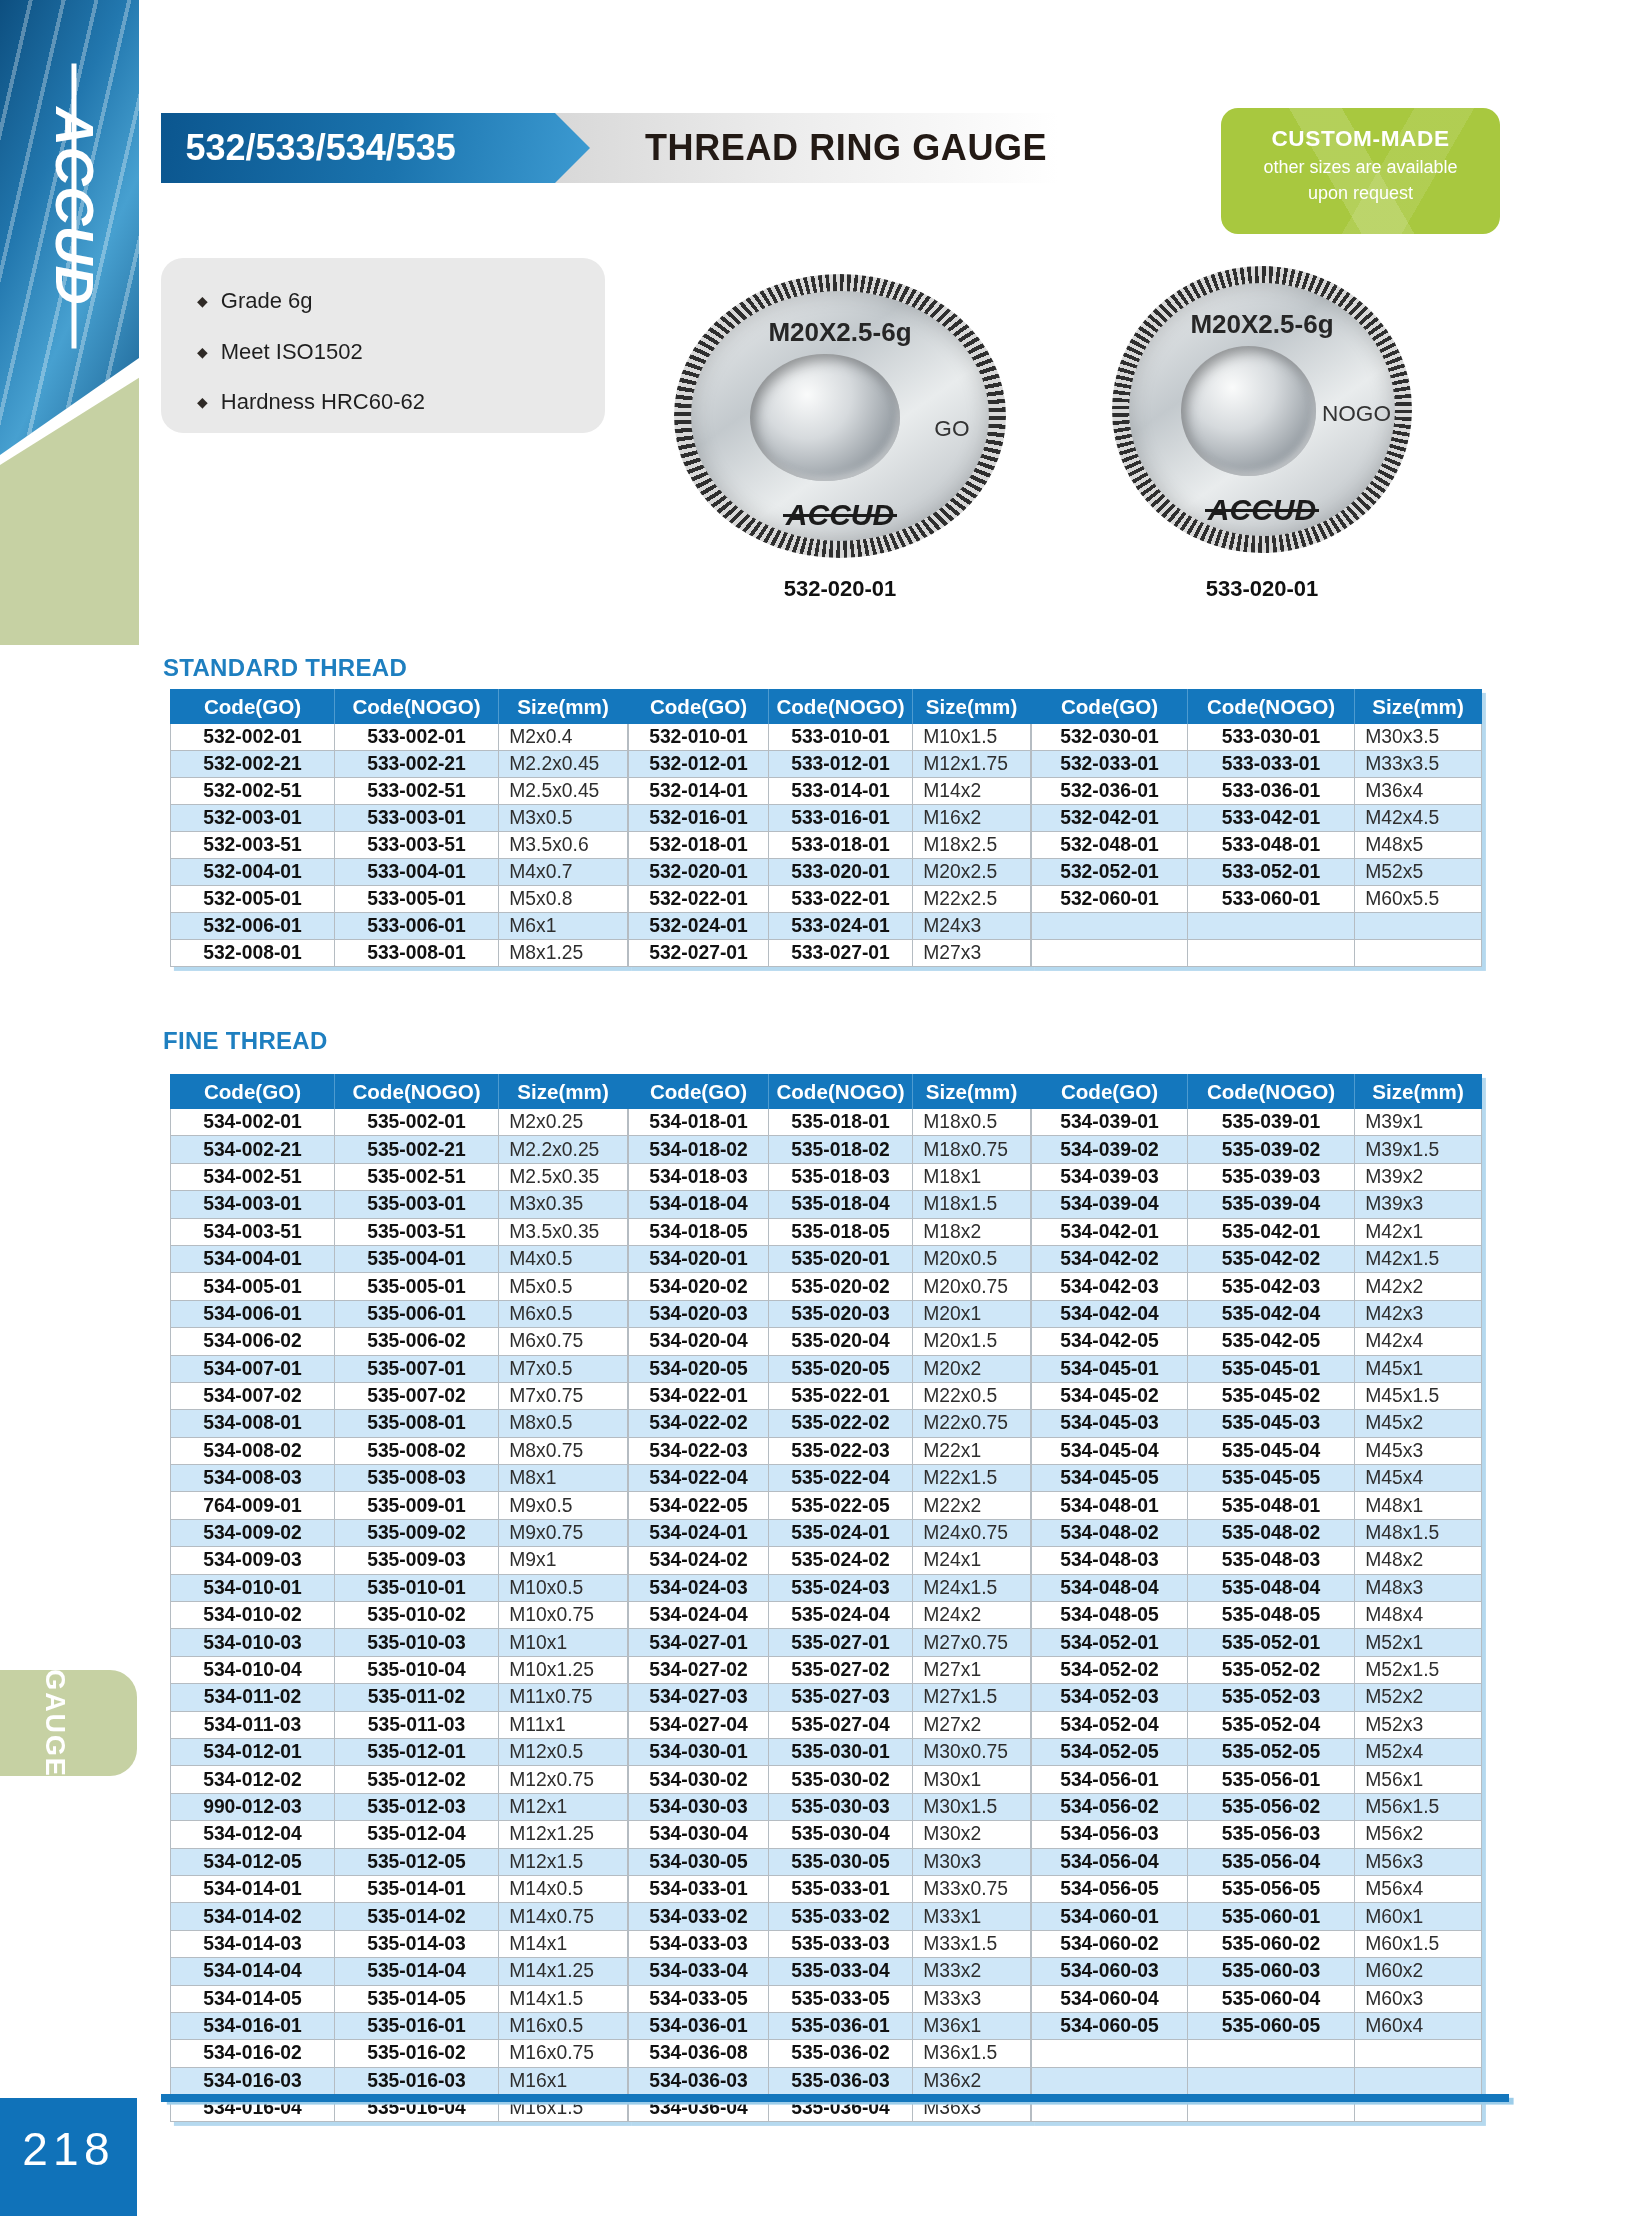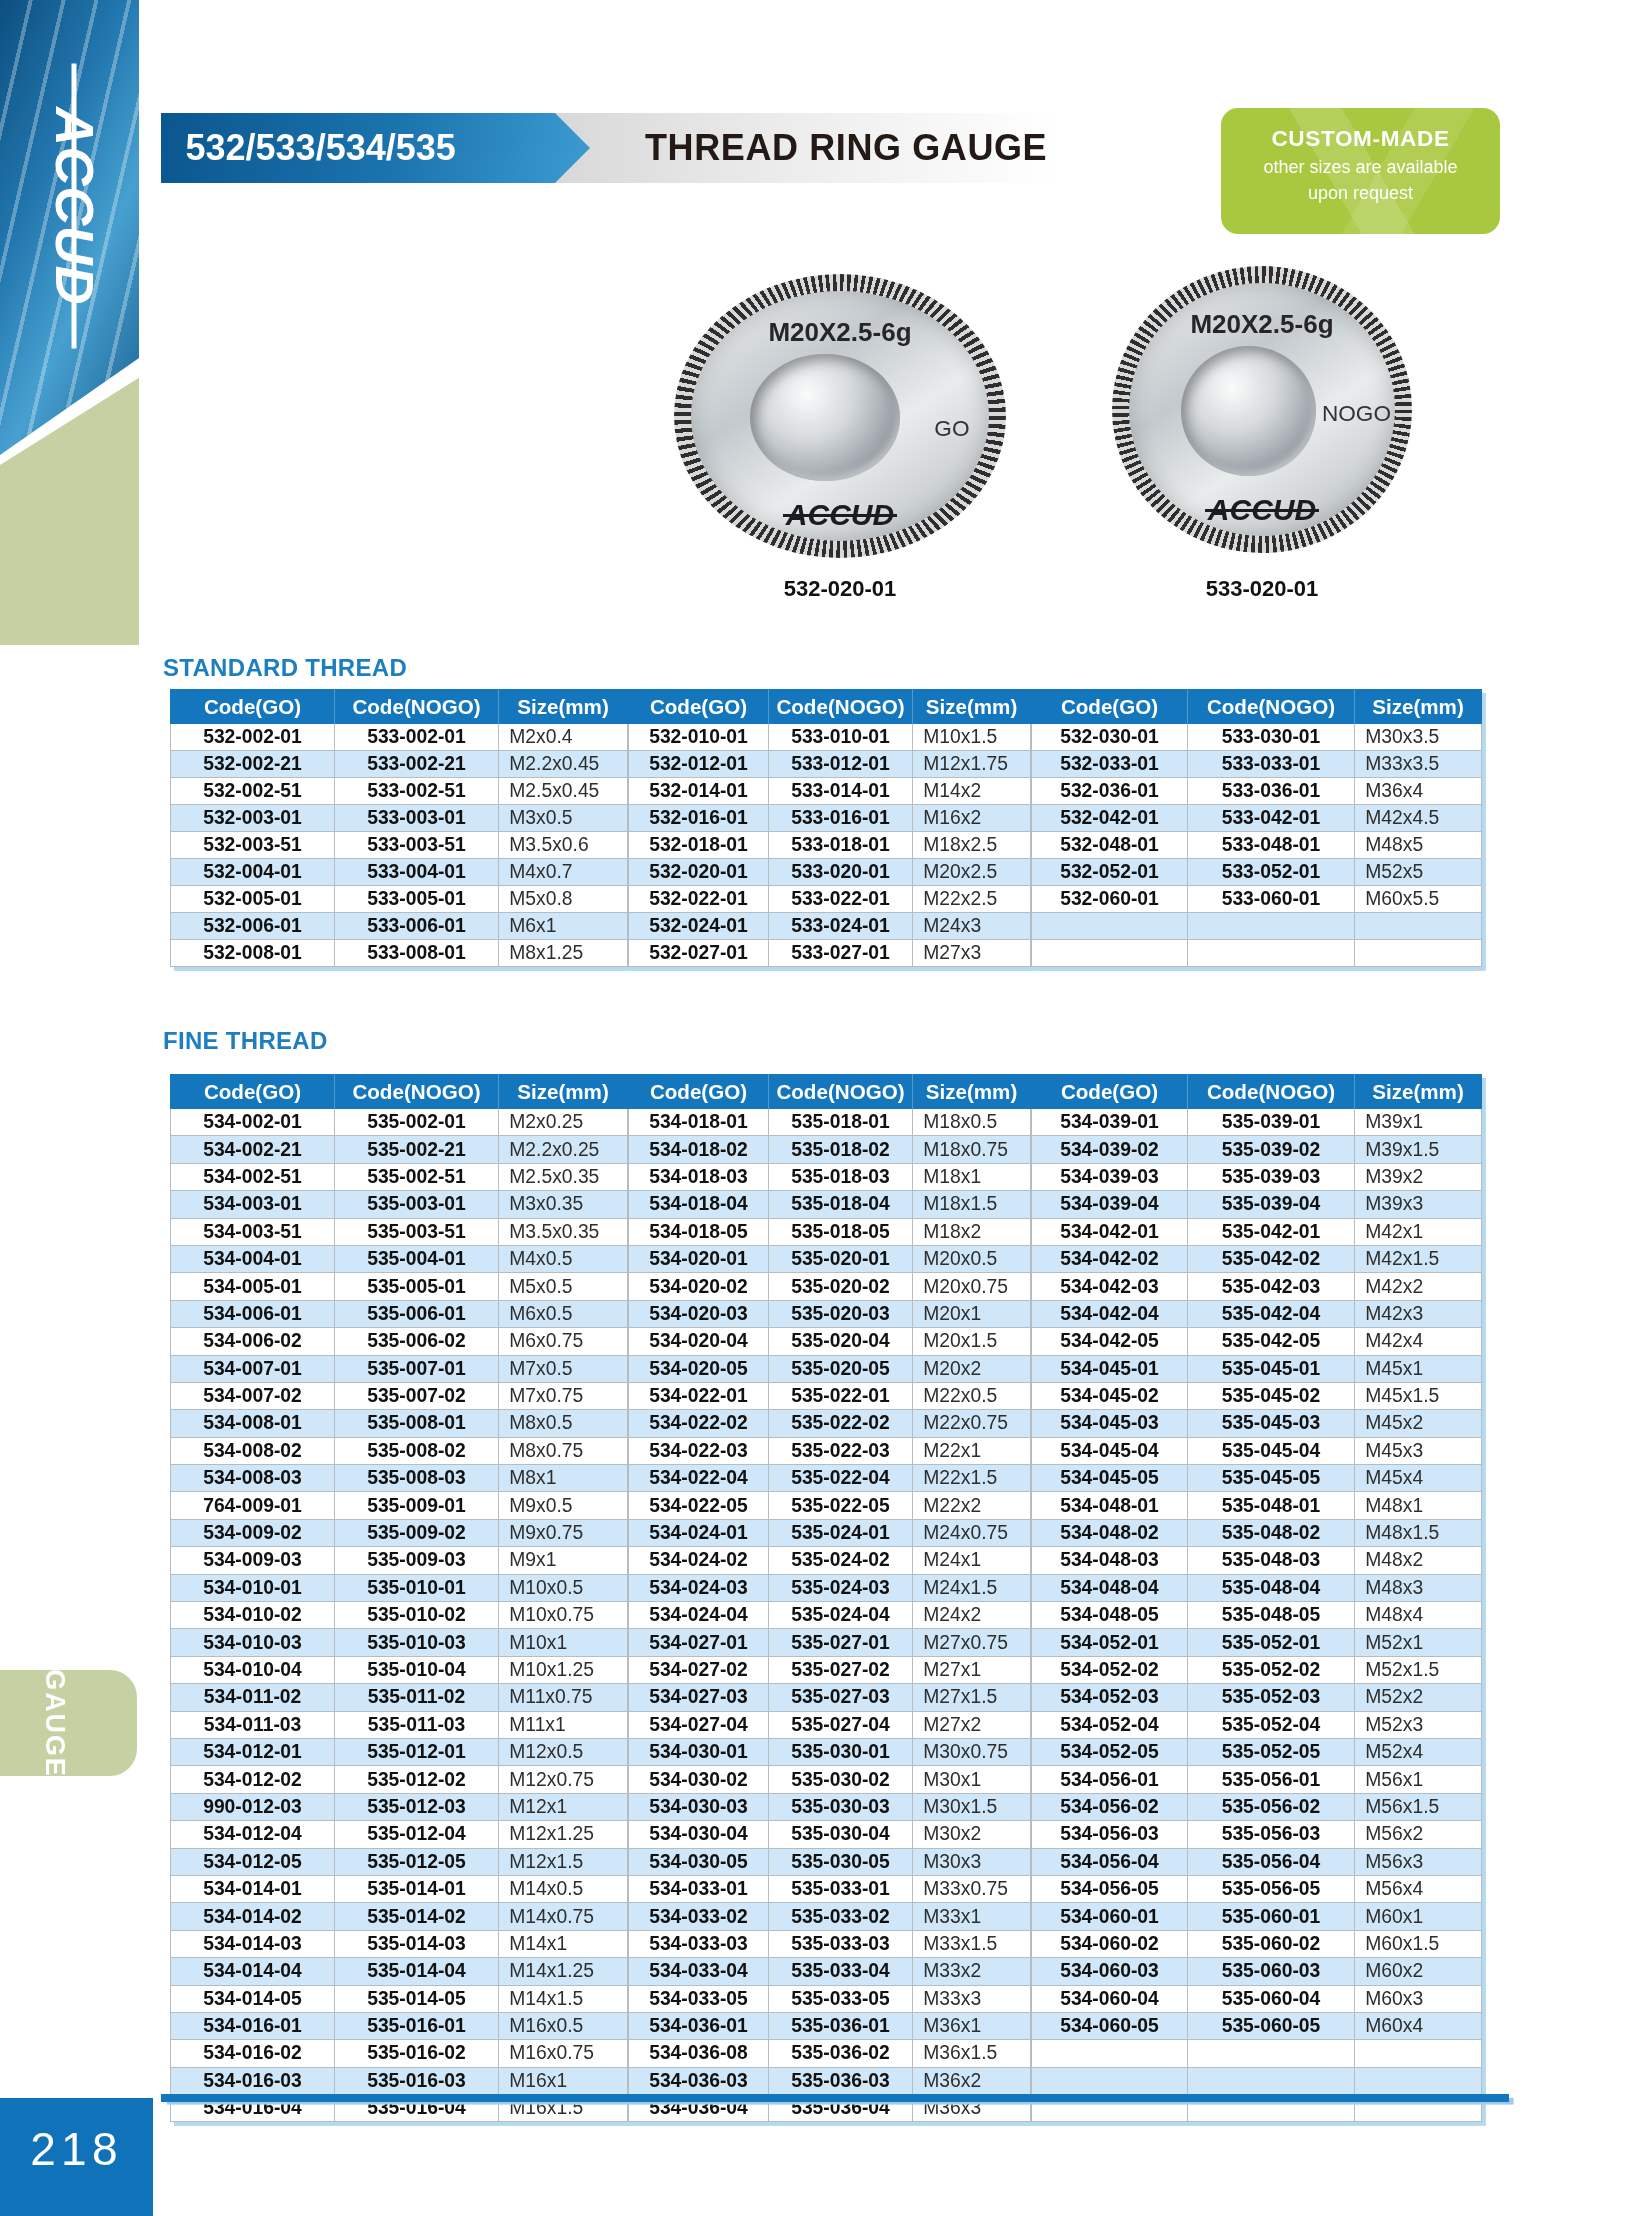--- a/index.html
+++ b/index.html
@@ -21,21 +21,21 @@
   .plug-icon{position:absolute;left:0;top:0;width:139px;}
   .plug-icon div{background:#fff;margin:0 auto;}
   .plug-cap{width:35px;height:22px;margin-top:471px !important;}
   .plug-neck{width:20.6px;height:14px;margin-top:2.6px !important;}
   .plug-body{width:35px;height:90px;margin-top:2.6px !important;}
   .plug-base{width:41px;height:11.6px;margin-top:1.3px !important;}
   .gauge-tab{position:absolute;left:0;top:1670px;width:137px;height:106px;background:#c6d1a3;
     border-radius:0 27px 27px 0;}
   .gauge-tab span{position:absolute;left:-62px;top:40px;width:232px;height:27px;transform:rotate(90deg);
     color:#fff;font-weight:bold;font-size:27px;letter-spacing:1.9px;text-align:center;line-height:27px;}
-  .page-num{position:absolute;left:0;top:2098px;width:153px;height:119px;background:#1072b9;
+  .page-num{position:absolute;left:0;top:2098px;width:137px;height:119px;background:#1072b9;
     color:#fff;font-size:46px;letter-spacing:5.2px;text-align:center;line-height:103px;}
 
   
   .banner-gray{position:absolute;left:555px;top:113px;width:503px;height:70px;
     background:linear-gradient(to right,#d8d8d8 0%,#ececec 45%,#ffffff 100%);}
   .banner-arrow{position:absolute;left:161px;top:113px;width:429px;height:70px;
     background:linear-gradient(100deg,#0b568f 0%,#1b74ae 55%,#3d9bd2 100%);
     clip-path:polygon(0 0,calc(100% - 35px) 0,100% 50%,calc(100% - 35px) 100%,0 100%);
     color:#fff;font-size:36px;font-weight:bold;line-height:70px;padding-left:24.5px;box-sizing:border-box;}
   .page-title{position:absolute;left:645px;top:113px;height:70px;line-height:70px;
@@ -125,20 +125,27 @@
 
   <div class="banner-gray"></div>
   <div class="banner-arrow">532/533/534/535</div>
   <div class="page-title">THREAD RING GAUGE</div>
   <div class="badge">
     <span class="b-title">CUSTOM-MADE</span>
     <span class="b-line">other sizes are available</span>
     <span class="b-line">upon request</span>
   </div>
 
+  <div class="features">
+    <ul>
+      <li><span class="bullet">◆</span><span>Grade 6g</span></li>
+      <li><span class="bullet">◆</span><span>Meet ISO1502</span></li>
+      <li><span class="bullet">◆</span><span>Hardness HRC60-62</span></li>
+    </ul>
+  </div>
 
   <div class="ring" style="left:674px;top:274px;width:332px;height:284px;">
     <div class="knurl"></div>
     <div class="face"></div>
     <div class="hole"></div>
     <div class="marking">M20X2.5-6g</div>
     <div class="side-label">GO</div>
     <div class="ring-brand"><i>ACCUD</i></div>
   </div>
   <div class="ring" style="left:1112px;top:266px;width:300px;height:287px;">

